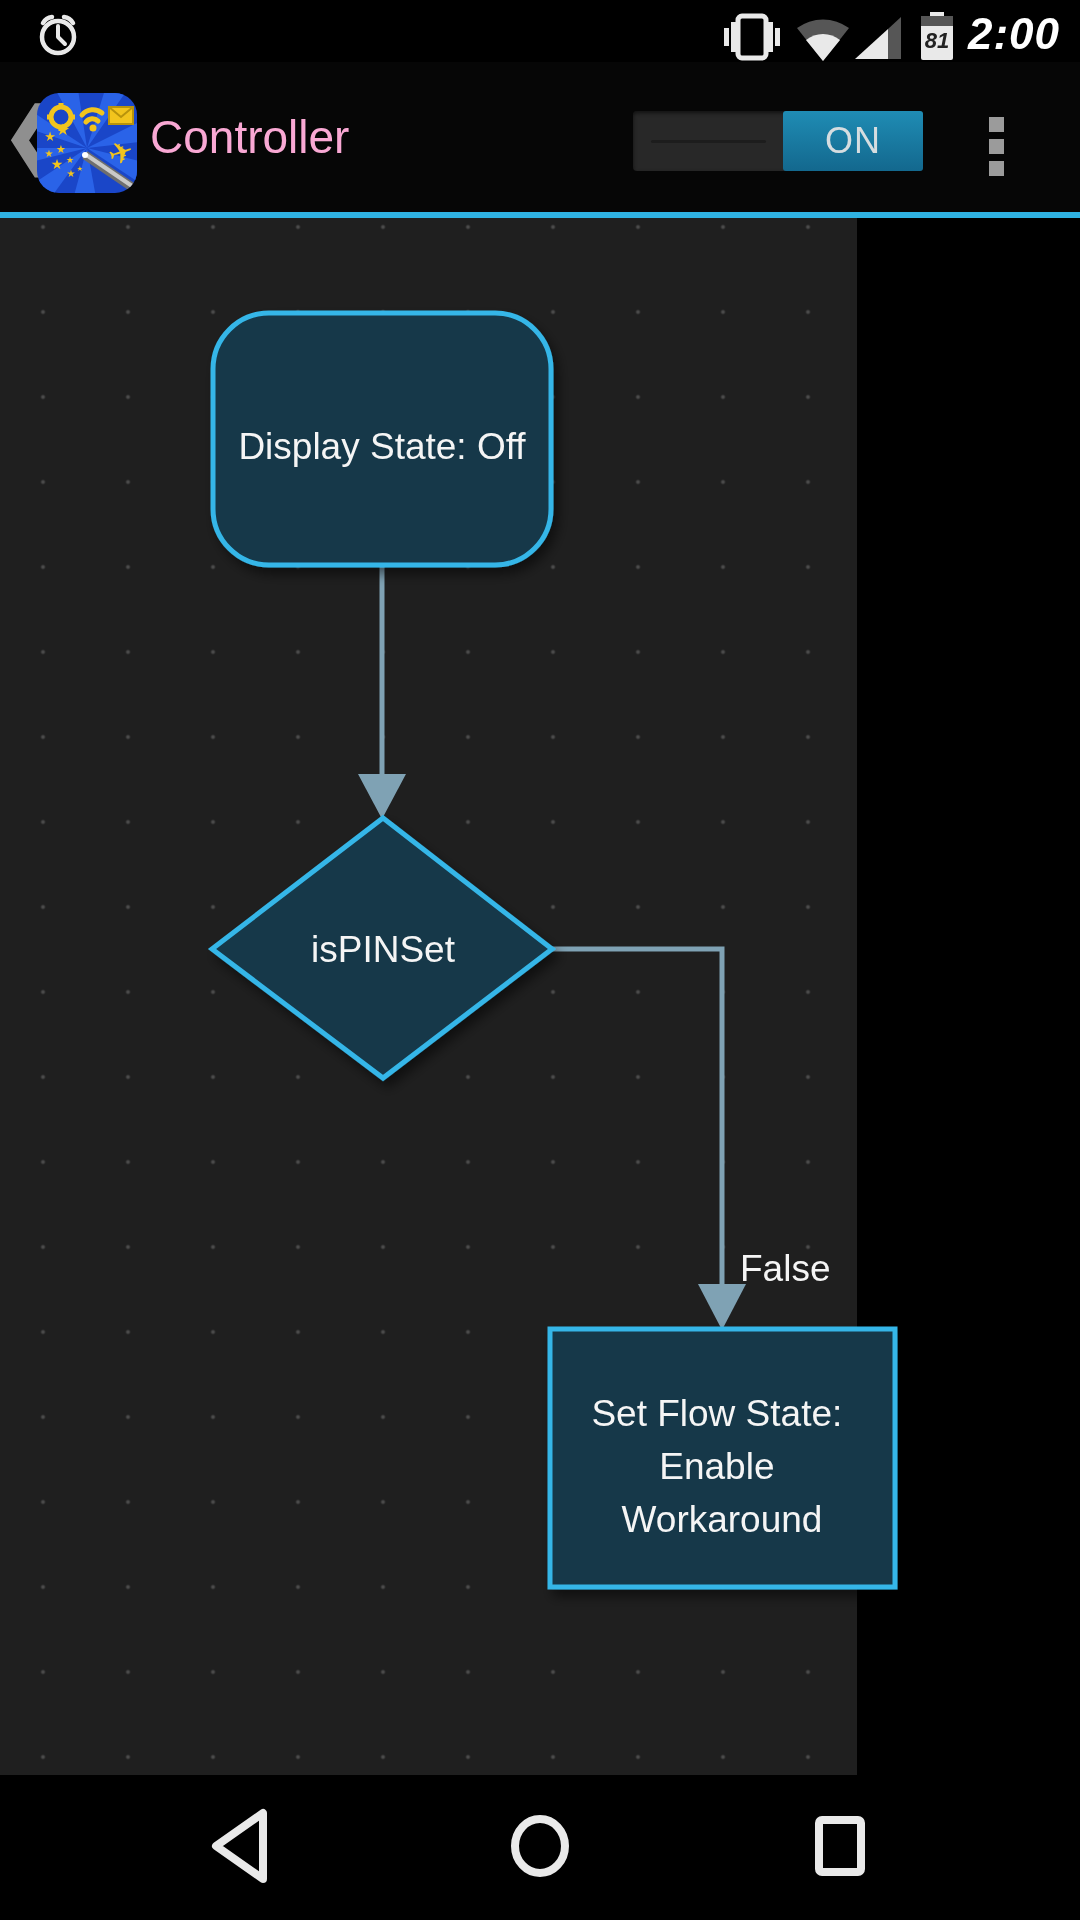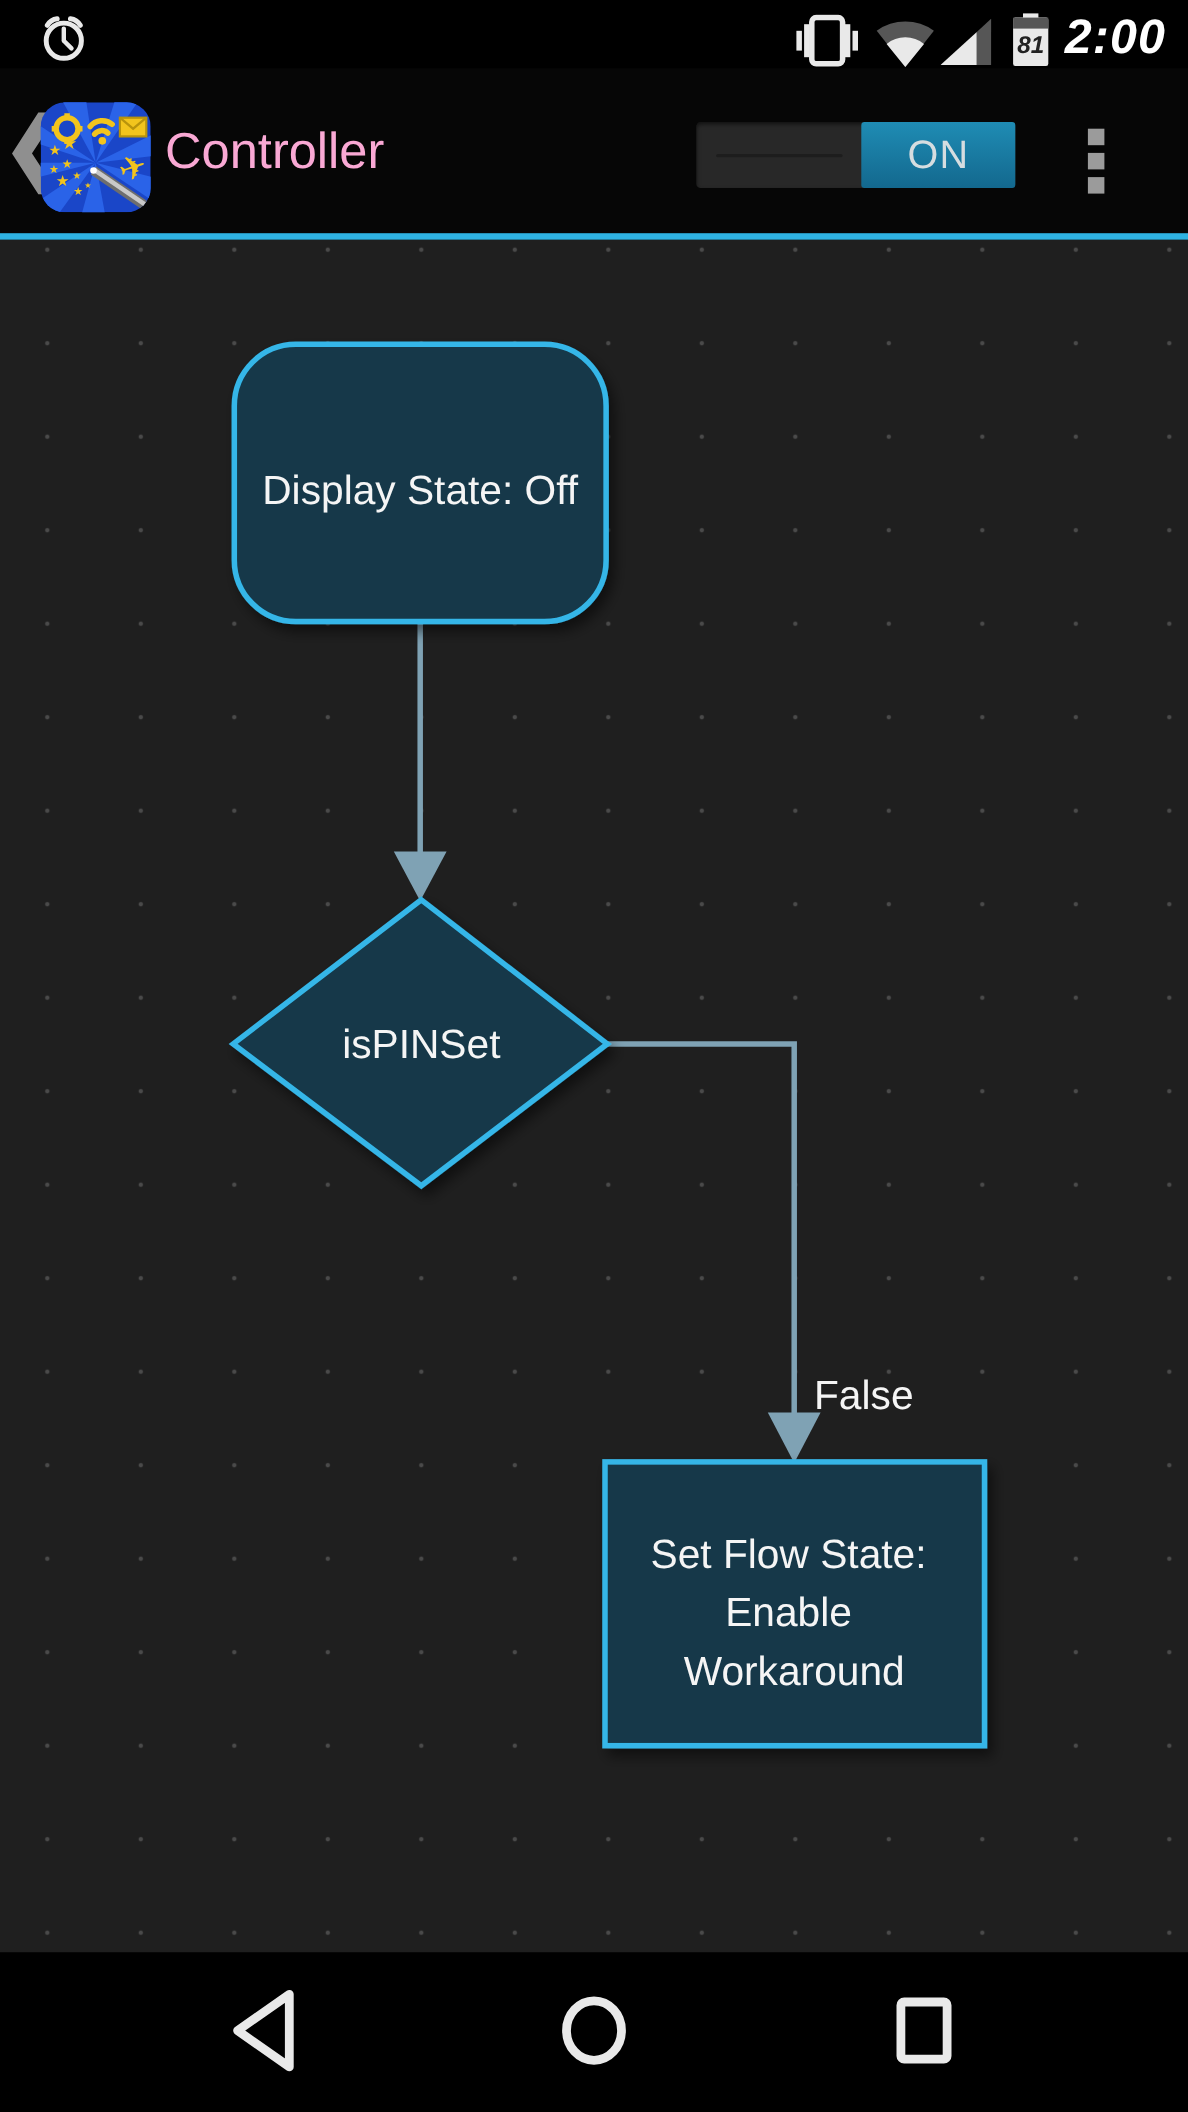--- a/index.html
+++ b/index.html
@@ -27,21 +27,21 @@
   .toggle{position:absolute;left:613px;top:49px;width:290px;height:60px;background:#282828;border-radius:4px;box-shadow:inset 0 2px 4px rgba(0,0,0,.6);margin-left:20px;}
   .toggle-groove{position:absolute;left:18px;top:29px;width:115px;height:3px;background:#1d1d1d;border-radius:2px;}
   .toggle-thumb{position:absolute;right:0;top:0;width:140px;height:60px;border-radius:3px;
      background:linear-gradient(#1f8cb4,#13688e);display:flex;align-items:center;justify-content:center;
      color:#d6dde0;font-size:36px;letter-spacing:1px;}
   .overflow{position:absolute;left:989px;top:55px;display:flex;flex-direction:column;gap:7px;}
   .overflow span{width:15px;height:15px;background:#9b9b9b;display:block;}
 
   .accent-line{position:absolute;left:0;top:212px;width:1080px;height:6px;background:var(--accent);}
 
-  .canvas{position:absolute;left:0;top:218px;width:1080px;height:1557px;background-color:var(--canvas-bg);
+  .canvas{position:absolute;left:0;top:218px;width:857px;height:1557px;background-color:var(--canvas-bg);
     background-image:radial-gradient(#4a4a4a 1.5px, rgba(0,0,0,0) 2.4px);
     background-size:85px 85px;background-position:0.5px 51.5px;text-align:center;}
   .flow-svg{position:absolute;left:0;top:0;}
   .flow-text{fill:#f5f5f5;font-family:"Liberation Sans",sans-serif;font-size:37px;}
 
   .navbar{position:absolute;left:0;top:1775px;width:1080px;height:145px;background:var(--bar-bg);}
 </style>
 </head>
 <body>
 

